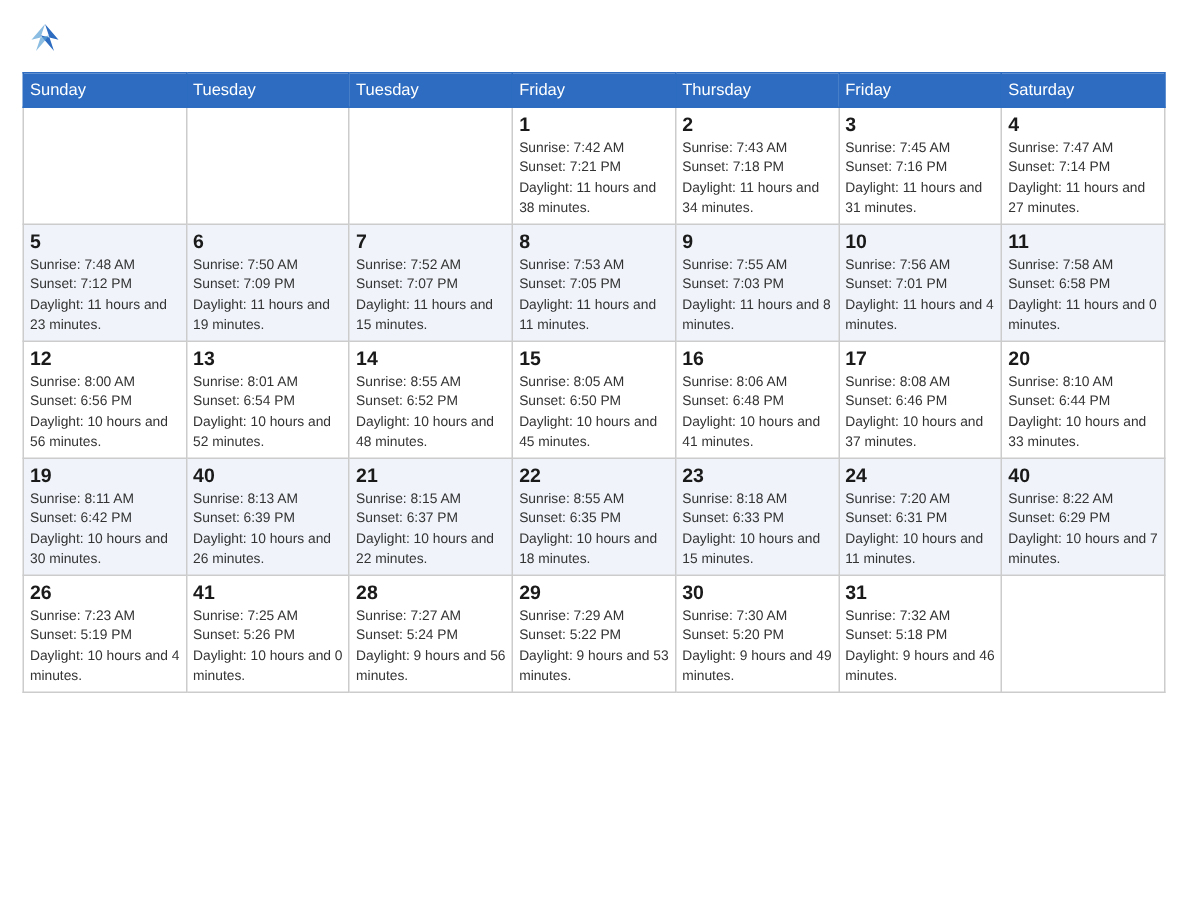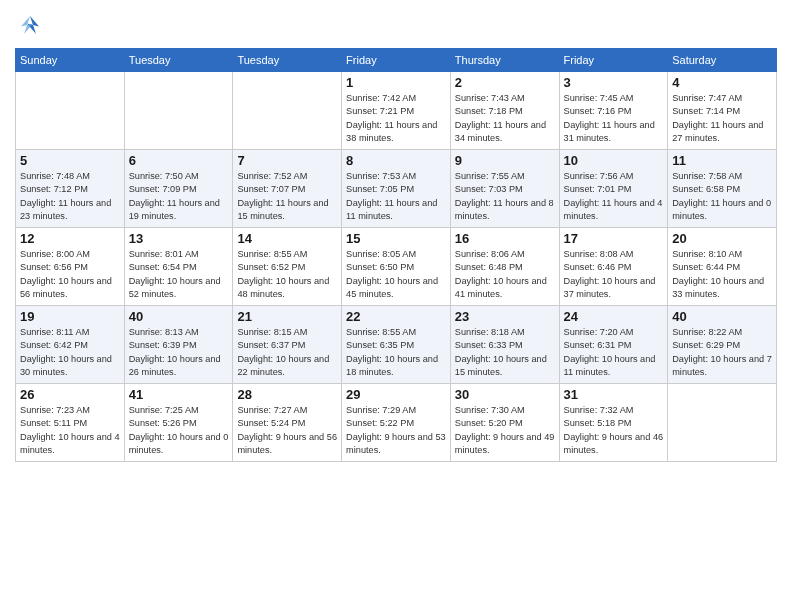--- a/index.html
+++ b/index.html
@@ -313,21 +313,21 @@
             <div class="day-info">Sunrise: 8:22 AM
 Sunset: 6:29 PM
 Daylight: 10 hours
 and 7 minutes.</div>
           </td>
         </tr>
         <tr class="row-white">
           <td>
             <div class="day-num">26</div>
             <div class="day-info">Sunrise: 7:23 AM
-Sunset: 5:11 PM
+Sunset: 5:19 PM
 Daylight: 10 hours
 and 4 minutes.</div>
           </td>
           <td>
             <div class="day-num">41</div>
             <div class="day-info">Sunrise: 7:25 AM
 Sunset: 5:26 PM
 Daylight: 10 hours
 and 0 minutes.</div>
           </td>

